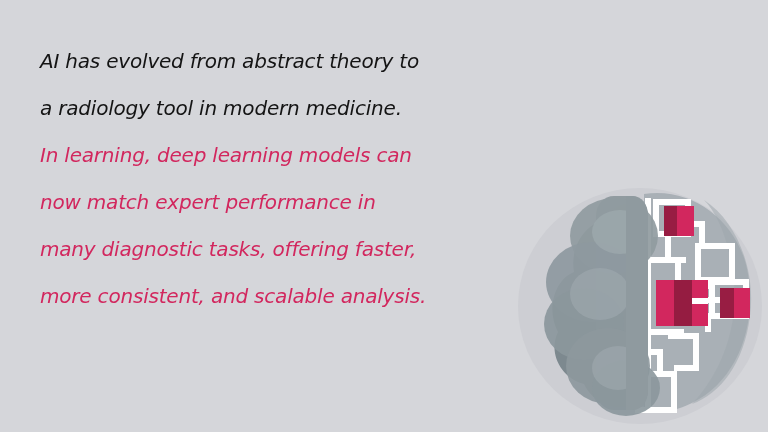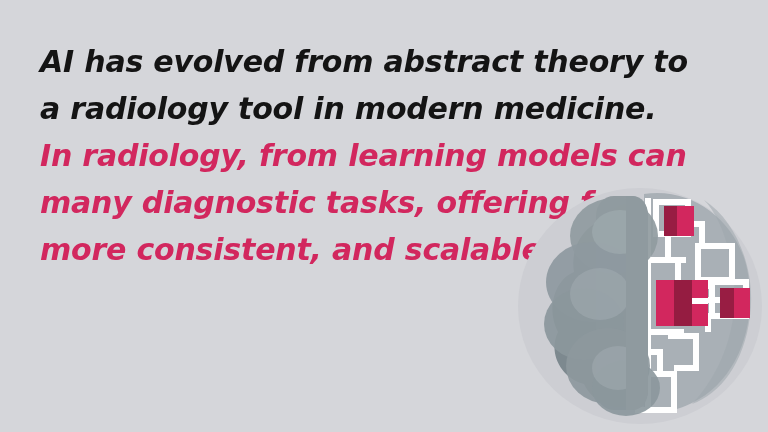--- a/index.html
+++ b/index.html
@@ -22,23 +22,23 @@
 
   
   #text-block {
     position: absolute;
     left: 40px;
     top: 38px;
     width: 520px;
   }
   .line {
     font-family: "DejaVu Sans", sans-serif;
-    font-weight: bold;
+    font-weight: normal;
     font-style: italic;
-    font-size: 30px;
+    font-size: 20px;
     line-height: 47px;
     letter-spacing: -0.2px;
     white-space: nowrap;
   }
   .line.dark  { color: #141414; }
   .line.pink  { color: #d2275e; }
 
   
   #brain-illustration {
     position: absolute;
@@ -55,21 +55,22 @@
   }
 </style>
 </head>
 <body>
 
 <div id="slide" style="background: rgb(213, 214, 218);">
 
   <div id="text-block">
     <div class="line dark" style="color: rgb(20, 20, 20);">AI has evolved from abstract theory to</div>
     <div class="line dark" style="color: rgb(20, 20, 20);">a radiology tool in modern medicine.</div>
-    <div class="line pink" style="color: rgb(210, 39, 94);">In radiology, from learning models can</div>
+    <div class="line pink" style="color: rgb(210, 39, 94);">In learning, deep learning models can</div>
+    <div class="line pink" style="color: rgb(210, 39, 94);">now match expert performance in</div>
     <div class="line pink" style="color: rgb(210, 39, 94);">many diagnostic tasks, offering faster,</div>
     <div class="line pink" style="color: rgb(210, 39, 94);">more consistent, and scalable analysis.</div>
   </div>
 
   <div id="brain-illustration">
     <svg viewBox="0 0 260 256" xmlns="http://www.w3.org/2000/svg">
 
       <ellipse cx="132" cy="130" rx="122" ry="118" fill="#cdced3"></ellipse>
 
       <g>

